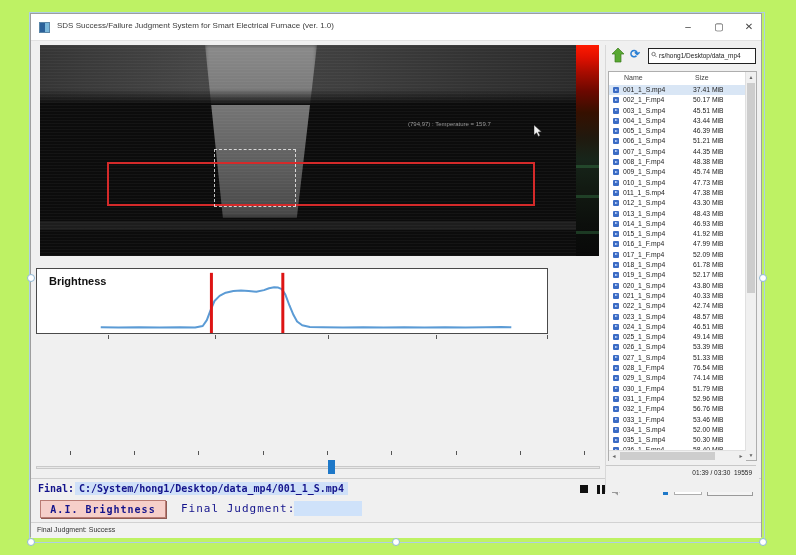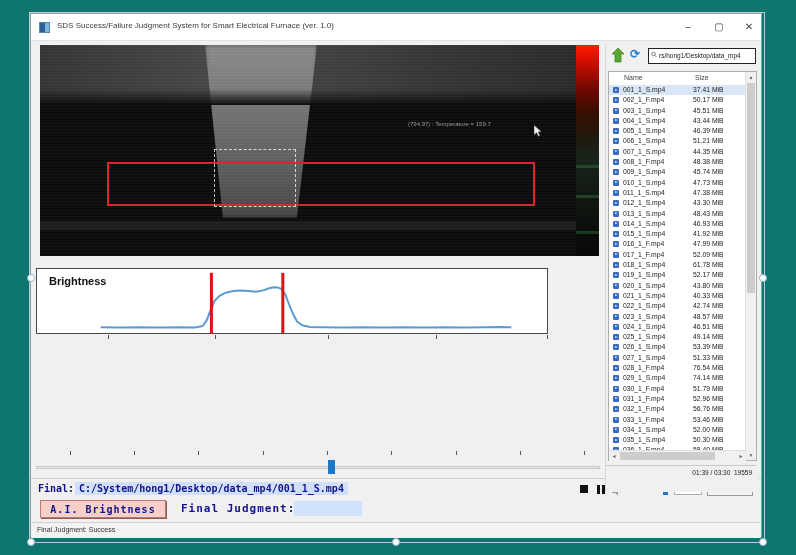--- a/index.html
+++ b/index.html
@@ -1,16 +1,16 @@
 <!DOCTYPE html>
 <html><head>
 <meta charset="utf-8">
 <style>
   html,body{margin:0;padding:0;background:#ffffff;font-family:"Liberation Sans",sans-serif;}
-  #stage{position:relative;width:796px;height:555px;background:#0f766e;overflow:hidden;}
+  #stage{position:relative;width:796px;height:555px;background:#bef264;overflow:hidden;}
   
   #sel{position:absolute;left:29px;top:12px;width:734px;height:529px;border:1px solid #aecfe4;}
   .handle{position:absolute;width:6px;height:6px;border:1px solid #8fb8d4;background:#fff;border-radius:50%;}
   
   #win{position:absolute;left:30px;top:13px;width:732px;height:524px;background:#f0f0f0;border:1px solid #9e9e9e;box-sizing:border-box;}
   #titlebar{position:absolute;left:0;top:0;width:100%;height:26px;background:#ffffff;border-bottom:1px solid #e2e2e2;}
   #appicon{position:absolute;left:8px;top:8px;width:11px;height:11px;background:linear-gradient(90deg,#2a6099 0 5px,#79b6da 5px);border:1px solid #5a86a8;box-sizing:border-box;}
   #title{position:absolute;left:26px;top:7px;font-size:8px;color:#3c3c3c;white-space:nowrap;}
   .winbtn{position:absolute;top:4px;width:24px;height:18px;text-align:center;font-size:10px;color:#444;line-height:18px;}
   
@@ -46,21 +46,21 @@
   #stopicon{position:absolute;left:2px;top:2px;width:8px;height:8px;background:#111;}
   .pbar{position:absolute;top:2px;width:3px;height:9px;background:#111;}
   #volslider{position:absolute;left:594px;top:10px;width:40px;height:2px;background:#d5d5d5;}
   #volthumb{position:absolute;left:632px;top:5px;width:5px;height:11px;background:#1e78c8;}
   #speedbox{position:absolute;left:643px;top:3px;width:28px;height:13px;background:#fff;border:1px solid #adadad;font-size:7px;color:#222;line-height:13px;padding-left:3px;box-sizing:border-box;}
   #speedbox .chev{position:absolute;right:2px;top:0;font-size:6px;color:#555;}
   #fullscreenbtn{position:absolute;left:676px;top:2px;width:46px;height:15px;background:#f4f4f4;border:1px solid #9a9a9a;font-size:7.5px;color:#222;text-align:center;line-height:14px;box-sizing:border-box;}
   
   #airow{position:absolute;left:0;top:484px;width:100%;height:24px;background:#f0f0f0;}
   #aibtn{position:absolute;left:9px;top:2px;width:126px;height:18px;background:#f6cfc9;border:1px solid #b97c74;box-shadow:1px 1px 0 #8f5a52;font-family:"DejaVu Sans Mono",monospace;font-weight:bold;font-size:10px;color:#14148c;text-align:center;line-height:17px;box-sizing:border-box;letter-spacing:1px;}
-  #judglabel{position:absolute;left:150px;top:4px;font-family:"DejaVu Sans Mono",monospace;font-weight:bold;font-size:11px;color:#14148c;letter-spacing:1px;}
+  #judglabel{position:absolute;left:150px;top:4px;font-family:"DejaVu Sans Mono",monospace;font-weight:normal;font-size:11px;color:#14148c;letter-spacing:1px;}
   #judgfield{position:absolute;left:263px;top:3px;width:68px;height:15px;background:#cfe2fa;}
   
   #statusbar{position:absolute;left:0;top:508px;width:100%;height:15px;border-top:1px solid #d2d2d2;background:#f2f2f2;}
   #statustext{position:absolute;left:6px;top:3px;font-size:7px;color:#333;}
   
   #rightpanel{position:absolute;left:574px;top:31px;width:153px;height:447px;border-left:1px solid #d8d8d8;background:#f0f0f0;}
   #rtoolbar{position:absolute;left:0;top:0;width:100%;height:24px;}
   #upicon{position:absolute;left:5px;top:3px;}
   #refreshicon{position:absolute;left:24px;top:2px;font-size:12px;font-weight:bold;color:#2a7fd4;}
   #pathbox{position:absolute;left:42px;top:3px;width:108px;height:16px;background:#fff;border:1px solid #222;box-sizing:border-box;font-size:6.5px;color:#222;line-height:14px;white-space:nowrap;overflow:hidden;}

